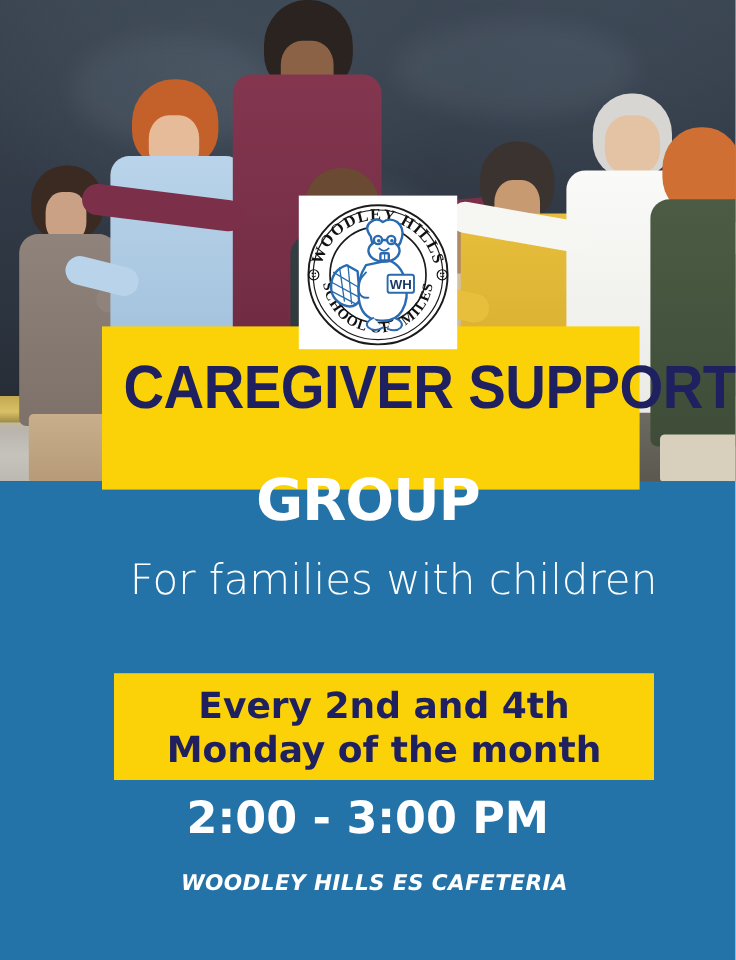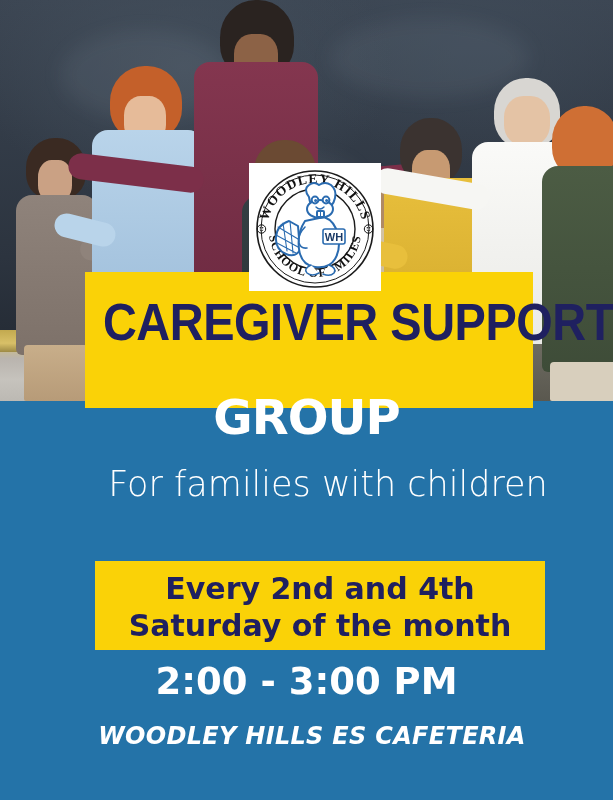--- a/index.html
+++ b/index.html
@@ -187,21 +187,21 @@
     text-align: center;
     color: #ffffff;
     font-size: 23px;
     line-height: 33px;
     font-weight: 700;
     font-style: italic;
     letter-spacing: 0.5px;
     font-family: "DejaVu Sans", sans-serif;
   }
   .venue span { display: block; }
-  .venue .venue-line2 { font-size: 24px; letter-spacing: 0.3px; padding-left: 11px; }
+  .venue .venue-line2 { font-size: 18px; letter-spacing: 0.3px; padding-left: 11px; }
 </style>
 </head>
 <body>
 
 <div class="flyer">
 
   <div class="photo">
     <div class="chalkboard"></div>
     <div class="chalk-smudge" style="left:60px;top:30px;width:170px;height:90px;"></div>
     <div class="chalk-smudge" style="left:330px;top:18px;width:200px;height:80px;"></div>
@@ -338,21 +338,21 @@
   <div class="title-main">CAREGIVER SUPPORT</div>
   <div class="title-sub">GROUP</div>
 
   <div class="tagline">
     <span>For families with children</span>
   </div>
 
   <div class="date-box"></div>
   <div class="date-text">
     <span>Every 2nd and 4th</span>
-    <span>Saturday of the month</span>
+    <span>Monday of the month</span>
   </div>
 
   <div class="time-text">2:00 - 3:00 PM</div>
 
   <div class="venue">
     <span class="venue-line2">WOODLEY HILLS ES CAFETERIA</span>
   </div>
 
 </div>
 

